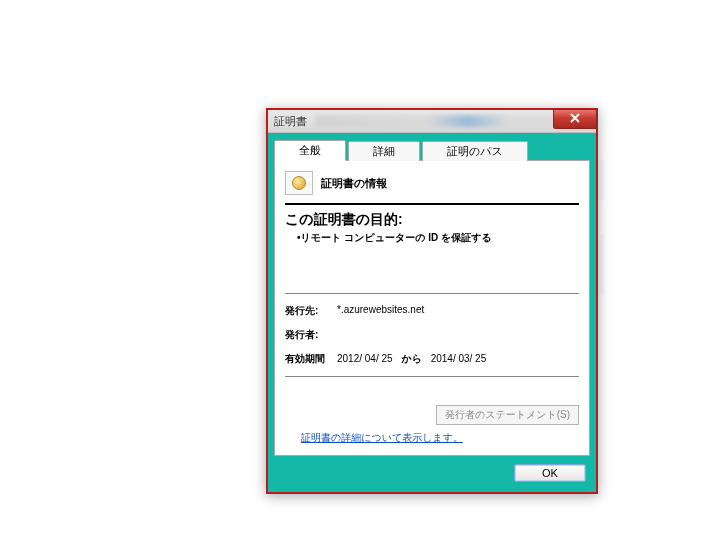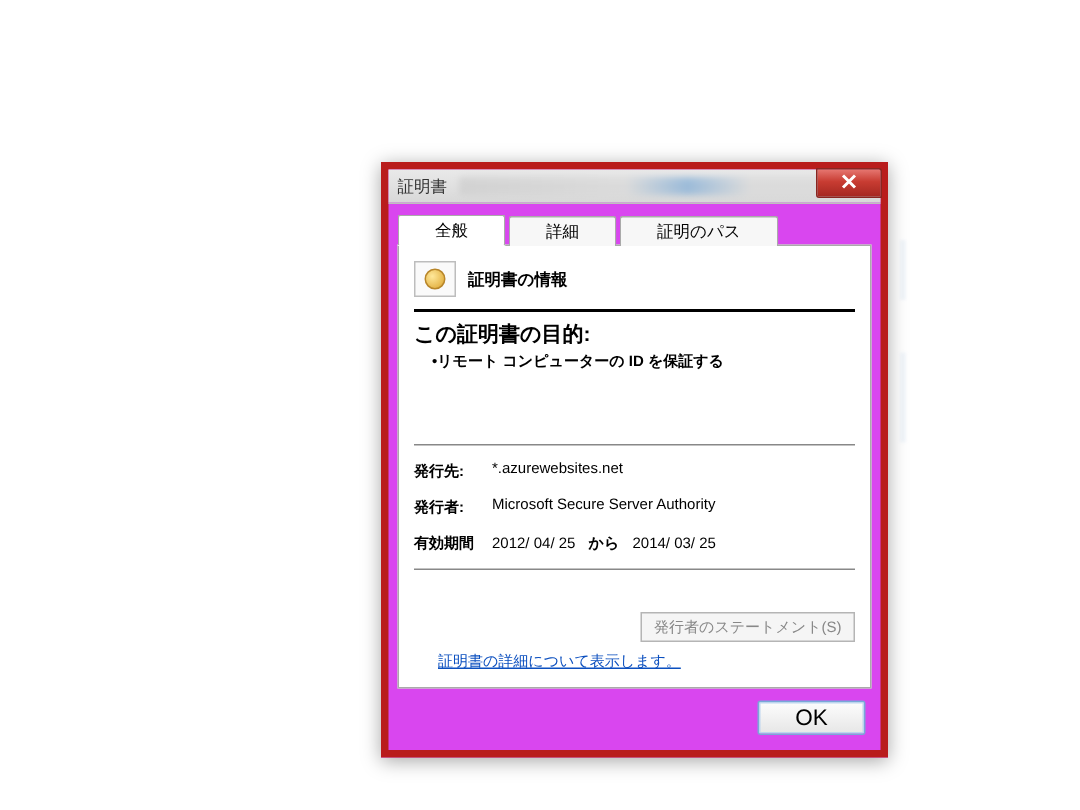--- a/index.html
+++ b/index.html
@@ -7,25 +7,25 @@
     padding: 0;
     width: 720px;
     height: 540px;
     background: #fff;
     font-family: "MS UI Gothic", "Meiryo", Tahoma, sans-serif;
     font-size: 11px;
     color: #000;
   }
   .dialog {
     position: absolute;
-    left: 254px;
+    left: 266px;
     top: 108px;
     width: 328px;
-    background: #d946ef;
-    border: 5px solid #b91c1c;
+    background: #14b8a6;
+    border: 2px solid #b91c1c;
     box-shadow: 0 2px 12px rgba(0,0,0,0.35);
   }
   .titlebar {
     height: 22px;
     background: linear-gradient(to bottom, #e9e9e9, #d8d8d8);
     border-bottom: 1px solid #bfbfbf;
     display: flex;
     align-items: center;
     padding: 0 4px 0 6px;
     position: relative;
@@ -149,21 +149,21 @@
   }
 
   .button-row {
     display: flex;
     justify-content: flex-end;
     padding: 8px 4px 4px 4px;
   }
   .ok-btn {
     min-width: 72px;
     padding: 2px 14px;
-    font-size: 15px;
+    font-size: 11px;
     background: linear-gradient(to bottom, #fdfdfd, #e6e6e6);
     border: 1px solid #7aa7d8;
     box-shadow: inset 0 0 0 1px #bcd5ee;
     border-radius: 2px;
     text-align: center;
   }
 
   
   .bg-hint {
     position: absolute;
@@ -222,21 +222,20 @@
       <div class="info-block">
         <hr class="thin-sep">
 
         <div class="info-row">
           <div class="info-label">発行先:</div>
           <div class="info-value">*.azurewebsites.net</div>
         </div>
 
         <div class="info-row">
           <div class="info-label">発行者:</div>
-          <div class="info-value">Microsoft Secure Server Authority</div>
         </div>
 
         <div class="info-row validity">
           <div class="info-label">有効期間</div>
           <div class="info-value">
             <span>2012/ 04/ 25</span>
             <span class="sep-word">から</span>
             <span>2014/ 03/ 25</span>
           </div>
         </div>

